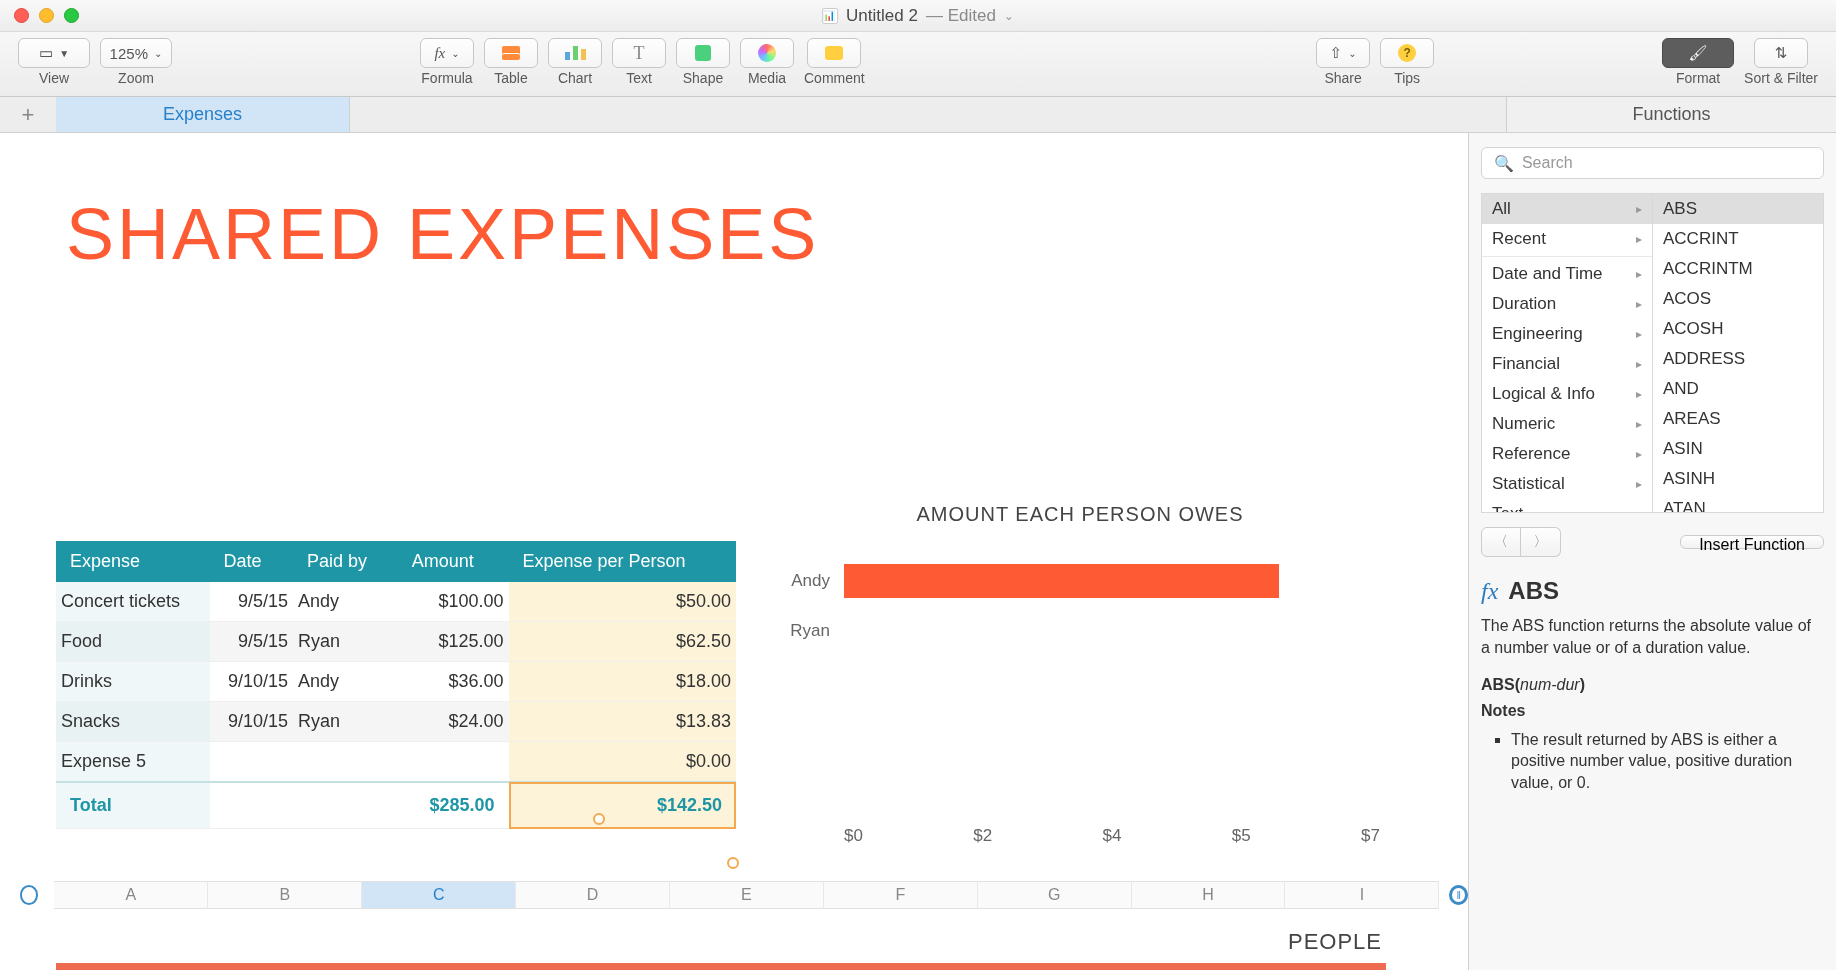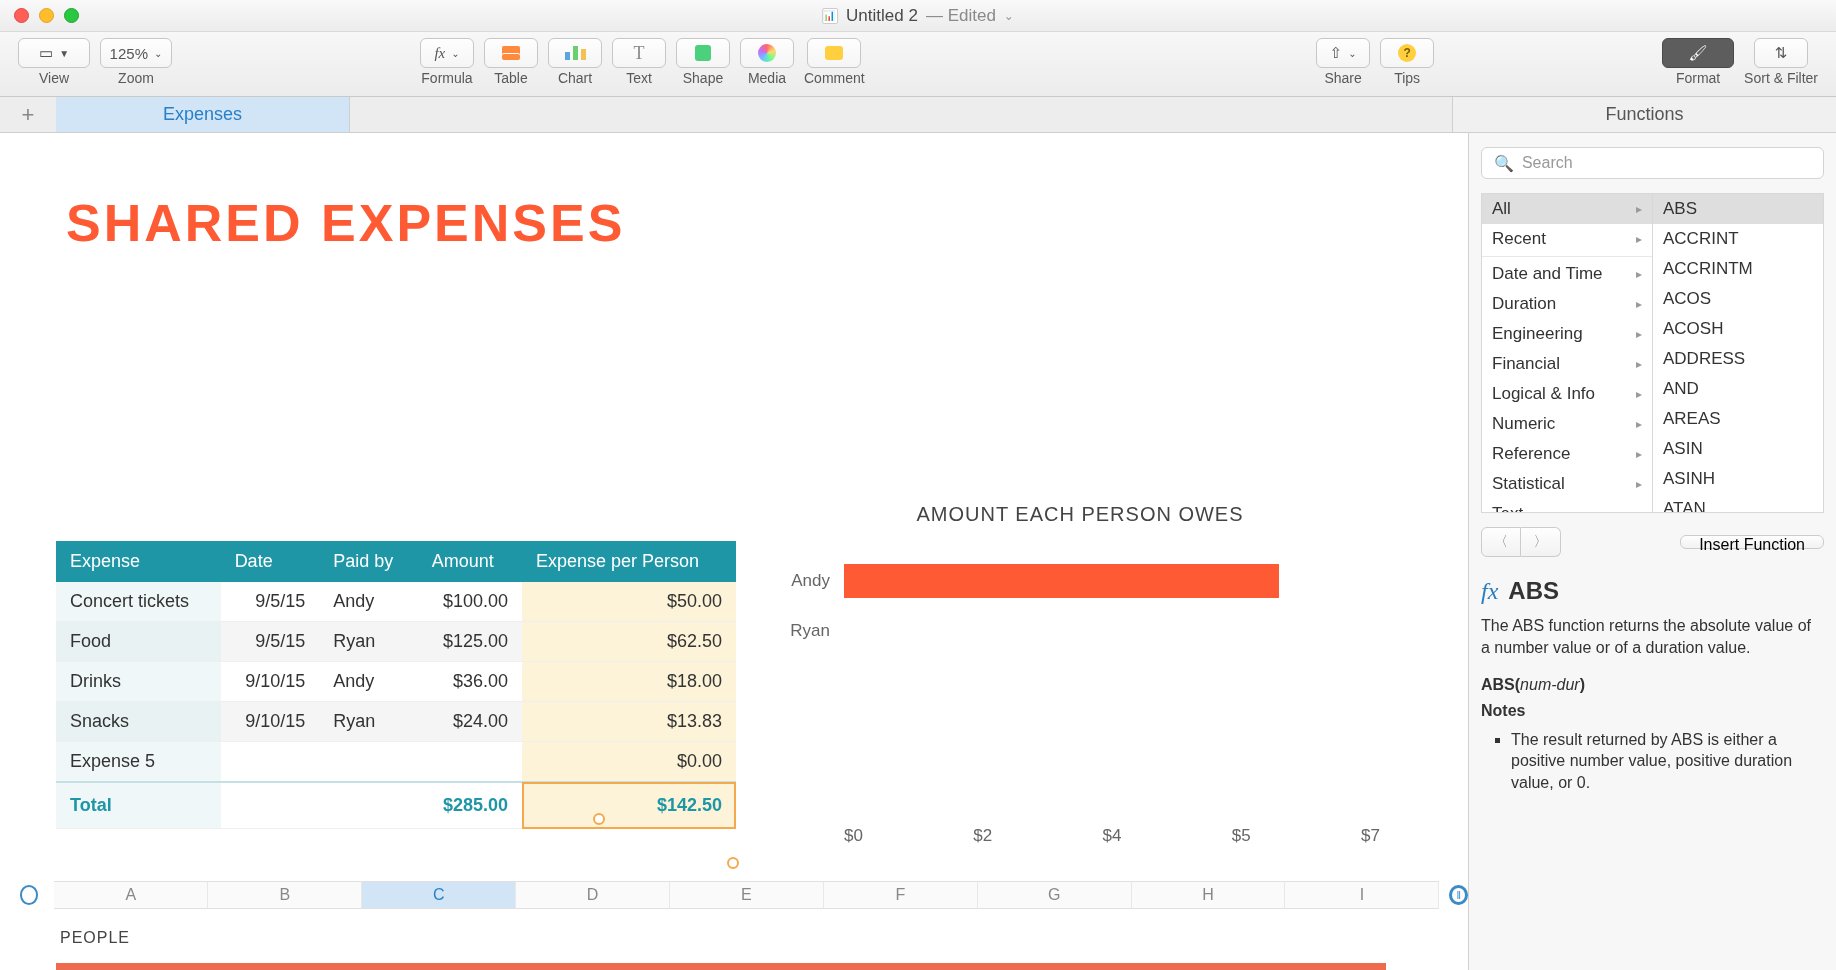--- a/index.html
+++ b/index.html
@@ -31,35 +31,35 @@
 .ico-table { width: 18px; height: 14px; background: #ff8a3c; border-radius: 2px; box-shadow: inset 0 7px 0 #ff8a3c, inset 0 8px 0 #fff; }
 .ico-shape { width: 16px; height: 16px; background: #4bd07d; border-radius: 3px; }
 .ico-media { width: 18px; height: 18px; border-radius: 50%; background: conic-gradient(#ff6b6b,#ffd96b,#6bff8c,#6bc6ff,#c76bff,#ff6b6b); }
 .ico-comment { width: 18px; height: 14px; background: #ffcf3f; border-radius: 3px; position: relative; }
 .ico-tips { width: 18px; height: 18px; border-radius: 50%; background: #ffcf3f; display: flex; align-items: center; justify-content: center; color: #7a5b00; font-weight: bold; font-size: 12px; }
 
 
 .tabstrip { height: 36px; background: #ededed; border-bottom: 1px solid #cfcfcf; display: flex; align-items: stretch; }
 .addtab { width: 56px; display: flex; align-items: center; justify-content: center; color: #888; font-size: 22px; font-weight: 200; }
 .sheettab { min-width: 294px; background: #d2e5f6; border-right: 1px solid #cfcfcf; display: flex; align-items: center; justify-content: center; color: #2880c9; font-size: 18px; }
-.rightpanel-title { margin-left: auto; width: 384px; display: flex; align-items: center; justify-content: center; color: #555; font-size: 18px; border-left: 1px solid #cfcfcf; background: #f0f0f0; }
+.rightpanel-title { margin-left: auto; width: 330px; display: flex; align-items: center; justify-content: center; color: #555; font-size: 18px; border-left: 1px solid #cfcfcf; background: #f0f0f0; }
 
 
 .main { display: flex; height: calc(970px - 32px - 65px - 36px); }
 .canvas { flex: 1; position: relative; overflow: hidden; background: #fff; }
 .sidepanel { width: 368px; border-left: 1px solid #d0d0d0; background: #f7f7f7; padding: 14px 12px; overflow: hidden; display: flex; flex-direction: column; }
 
 
-.bigtitle { font-size: 52px; font-weight: 700; color: #fe5b35; letter-spacing: 3px; margin: 60px 0 0 66px; }
+.bigtitle { font-size: 72px; font-weight: 400; color: #fe5b35; letter-spacing: 3px; margin: 60px 0 0 66px; }
 .section-title { text-align: center; font-size: 20px; color: #444; letter-spacing: 1px; margin-top: 38px; font-weight: 500; }
 
 .expense-table { position: absolute; left: 56px; top: 408px; width: 680px; border-collapse: collapse; }
 .expense-table th { background: #1f96a6; color: #fff; font-weight: 500; text-align: left; padding: 10px 14px; font-size: 18px; vertical-align: top; margin-left: 24px; }
 .expense-table th:nth-child(4), .expense-table th:nth-child(5) { text-align: right; }
-.expense-table td { padding: 9px 14px; font-size: 18px; border-bottom: 1px solid #efefef; }
+.expense-table td { padding: 9px 5px; font-size: 18px; border-bottom: 1px solid #efefef; }
 .expense-table tbody tr:nth-child(even) td { background: #f5f5f5; }
 .expense-table tbody tr:nth-child(even) td.col-exp { background: #e8f2f3; }
 .expense-table td.col-exp { background: #f0f7f8; }
 .expense-table td.col-date, .expense-table td.col-amt, .expense-table td.col-epp { text-align: right; }
 .expense-table td.col-epp { background: #fdf3d9 !important; }
 .expense-table tfoot td { color: #1f96a6; font-weight: 600; border-top: 2px solid #c5e0e3; padding: 12px 14px; }
 .epp-selected { outline: 2px solid #f4a94f; outline-offset: -2px; position: relative; }
 .sel-handle { position: absolute; width: 12px; height: 12px; border: 2px solid #f4a94f; background: #fff; border-radius: 50%; }
 
 
@@ -72,21 +72,21 @@
 .xaxis { position: absolute; left: 64px; right: 0; bottom: 0; display: flex; justify-content: space-between; color: #666; font-size: 17px; padding-top: 8px; }
 
 
 .colrow { position: absolute; left: 56px; top: 748px; right: 0; height: 28px; display: flex; align-items: center; }
 .colrow .rowhandle { width: 20px; height: 20px; border: 2px solid #3a8bc6; border-radius: 50%; margin-left: -36px; margin-right: 16px; background: #fff; }
 .colrow .colcell { width: 170px; text-align: center; color: #888; font-size: 16px; border-top: 1px solid #e0e0e0; border-bottom: 1px solid #e0e0e0; border-right: 1px solid #e8e8e8; padding: 4px 0; background: #fafafa; }
 .colrow .colcell.selected { background: #d2e5f6; color: #2880c9; }
 .colrow .endhandle { width: 20px; height: 20px; border: 3px solid #3a8bc6; border-radius: 50%; background: #fff; display: flex; align-items: center; justify-content: center; color: #3a8bc6; font-size: 11px; margin-left: 10px; }
 
 
-.people-title { position: absolute; left: 60px; top: 796px; width: 1330px; text-align: left; font-size: 16px; color: #444; letter-spacing: 1px; font-weight: 500; }
+.people-title { position: absolute; left: 52px; top: 796px; width: 1330px; text-align: right; font-size: 22px; color: #444; letter-spacing: 1px; font-weight: 500; }
 .peoplewrap { position: absolute; left: 20px; top: 830px; display: flex; }
 .rownums { display: flex; flex-direction: column; width: 36px; }
 .rownums div { height: 42px; display: flex; align-items: center; justify-content: center; color: #888; font-size: 16px; border-bottom: 1px solid #eee; }
 .people-table { border-collapse: collapse; width: 1330px; }
 .people-table th { background: #ef6b50; color: #fff; font-weight: 500; text-align: left; padding: 10px 16px; font-size: 19px; height: 42px; }
 
 
 .searchbox { background: #fff; border: 1px solid #d4d4d4; border-radius: 6px; height: 32px; display: flex; align-items: center; padding: 0 12px; color: #999; gap: 8px; margin-bottom: 14px; }
 .cat-fn-row { display: flex; gap: 0; margin-bottom: 14px; }
 .catlist, .fnlist { flex: 1; background: #fff; border: 1px solid #d8d8d8; max-height: 320px; overflow: hidden; }

